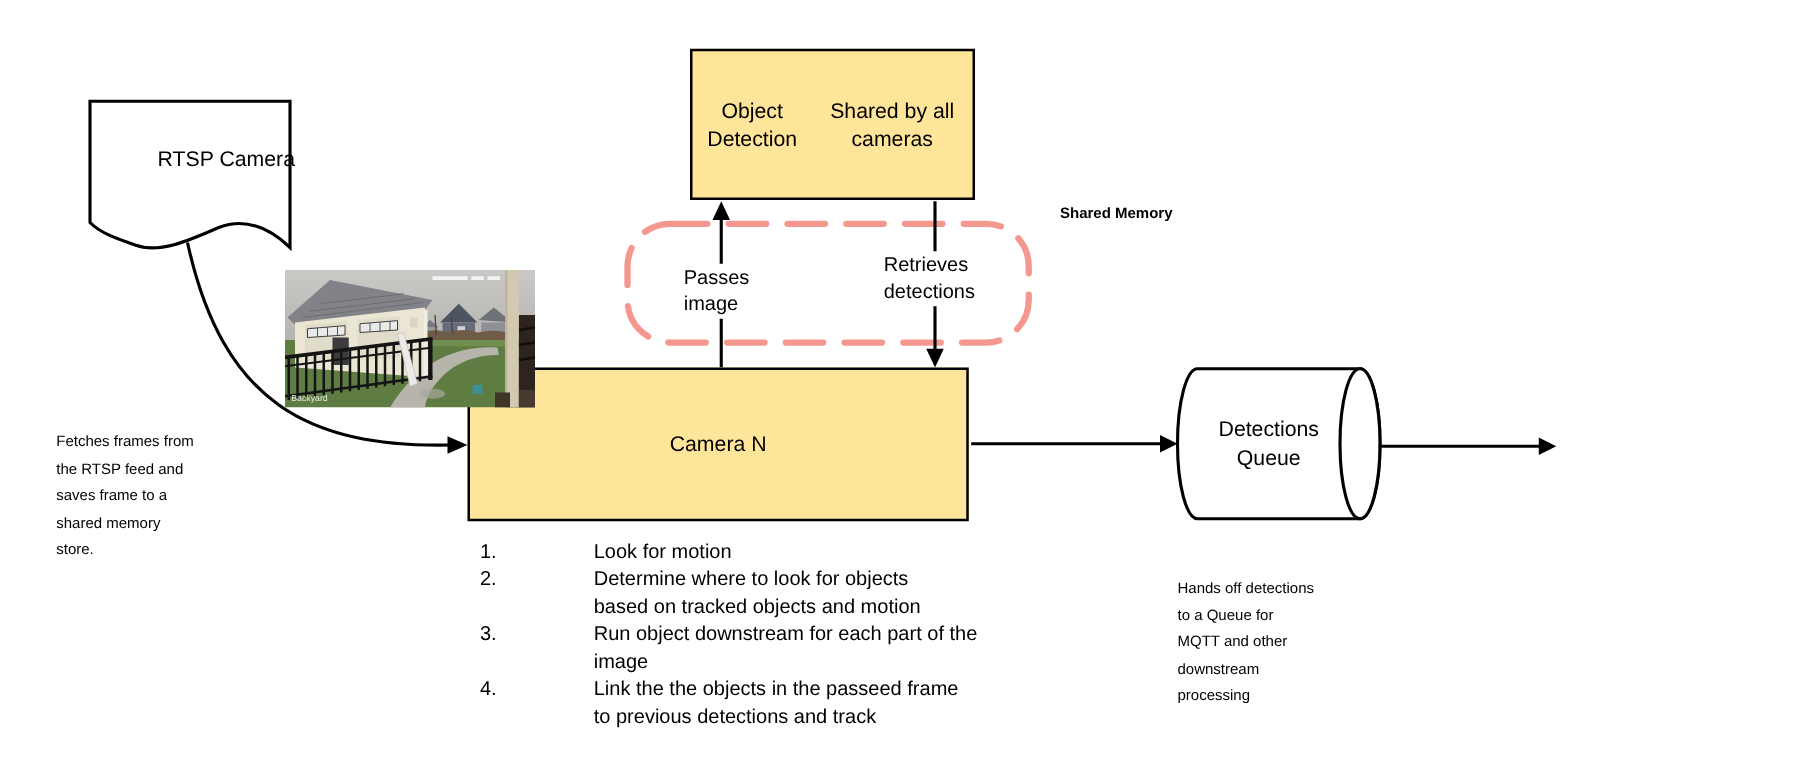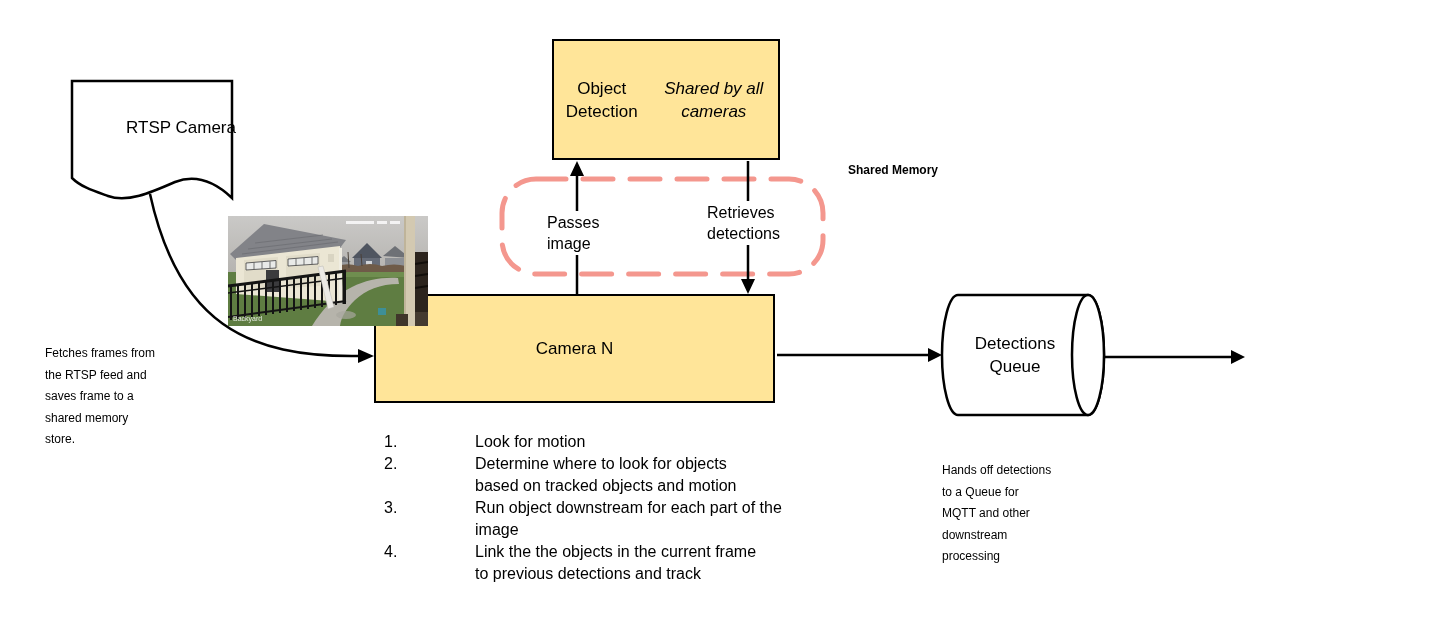--- a/index.html
+++ b/index.html
@@ -9,25 +9,25 @@
     overflow:hidden;
   }
   svg.shapes { position:absolute; left:0; top:0; z-index:1; }
 
   .node {
     position:absolute; background:#FFE599; border:2.5px solid #000;
     box-sizing:border-box; display:flex; flex-direction:row;
     align-items:center; justify-content:center; text-align:center;
     font-size:17px; line-height:23px; z-index:2;
   }
-  .node .subtitle { font-style:italic; }
+  .node .subtitle { }
   .pre { white-space:pre-line; }
 
   #object-detection { left:552px; top:39px;  width:228px; height:121px; }
-  #camera-n         { left:374px; top:294px; width:401px; height:109px; }
+  #camera-n         { left:374px; top:294px; width:401px; height:123px; }
   #mqtt-box         { left:1247px; top:294px; width:161px; height:118px; line-height:24px; }
 
   .snapshot { position:absolute; left:228px; top:216px; width:200px; height:110px; z-index:3; line-height:0; }
 
   .note {
     position:absolute; font-size:12px; line-height:21.5px;
     white-space:pre-line; z-index:4;
   }
   #fetches-note  { left:45px;  top:343px; }
   #shared-memory-note { left:848px; top:138px; }
@@ -203,18 +203,18 @@
       <span class="step-text">Determine where to look for objects
 based on tracked objects and motion</span>
     </div>
     <div class="step">
       <span class="step-num">3.</span>
       <span class="step-text">Run object downstream for each part of the
 image</span>
     </div>
     <div class="step">
       <span class="step-num">4.</span>
-      <span class="step-text">Link the the objects in the current frame
+      <span class="step-text">Link the the objects in the passeed frame
 to previous detections and track</span>
     </div>
   </div>
 
 </div>
 
 </body></html>

